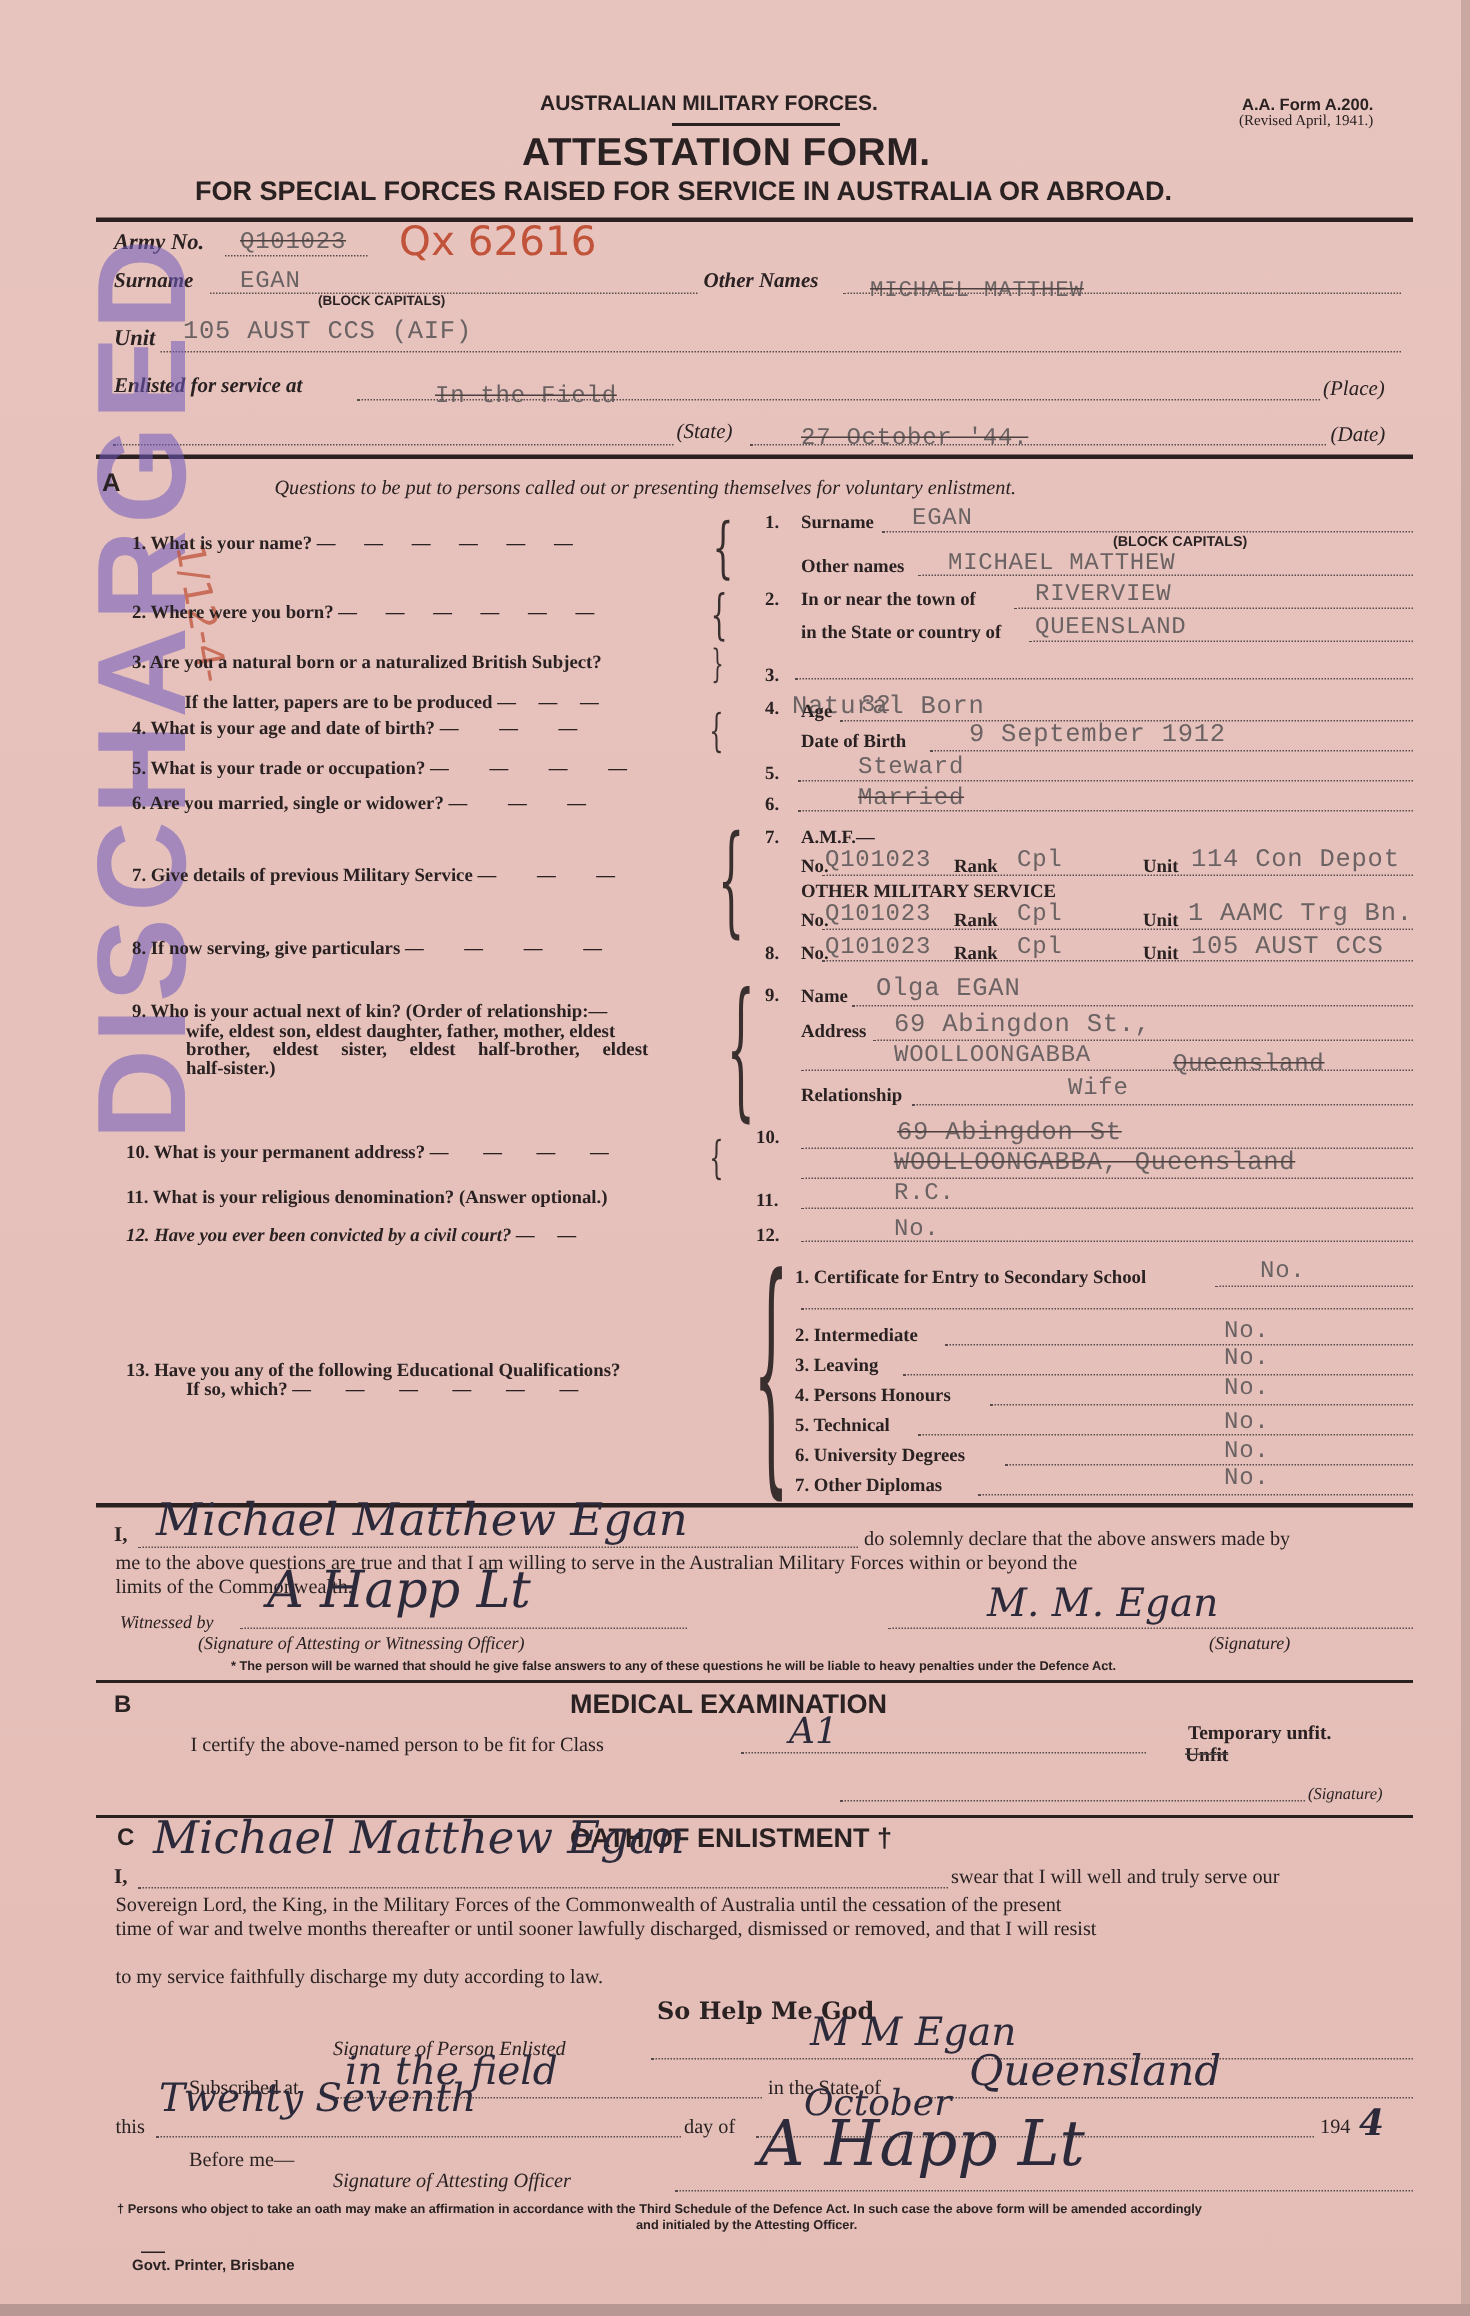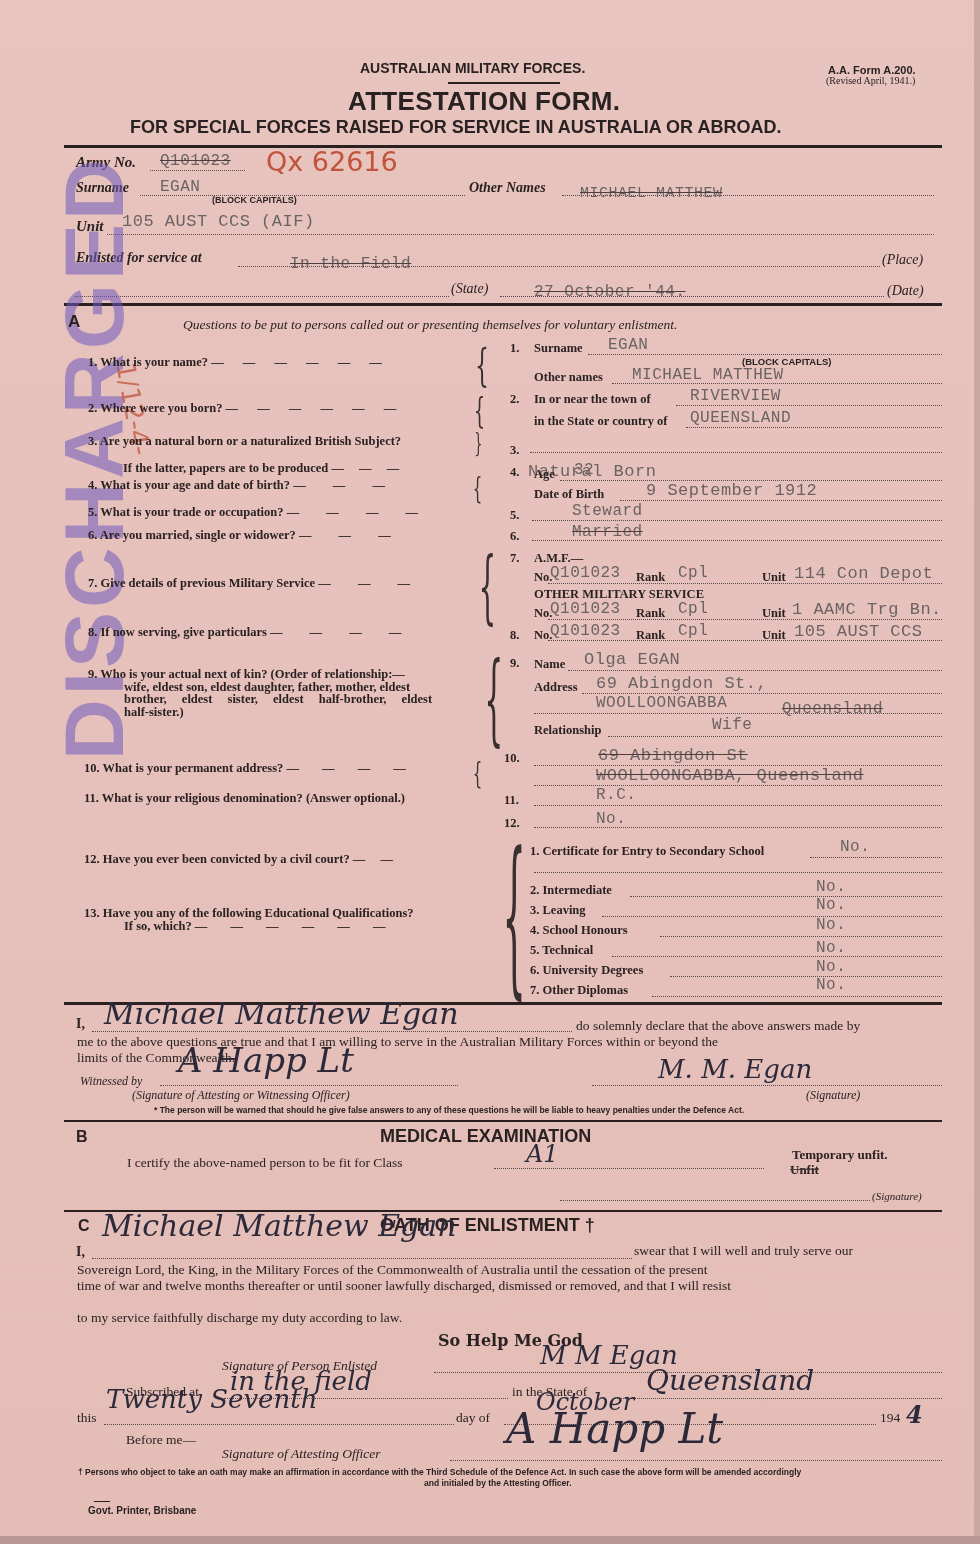--- a/index.html
+++ b/index.html
@@ -80,21 +80,21 @@
   <div class="abs q" style="left:88px;top:505px;"><span>5.</span> <span>What is your trade or occupation?</span> <span style="letter-spacing:12px;">— — — —</span></div>
   <div class="abs q" style="left:88px;top:528px;"><span>6.</span> <span>Are you married, single or widower?</span> <span style="letter-spacing:12px;">— — —</span></div>
   <div class="abs q" style="left:88px;top:576px;"><span>7.</span> <span>Give details of previous Military Service</span> <span style="letter-spacing:12px;">— — —</span></div>
   <div class="abs q" style="left:88px;top:625px;"><span>8.</span> <span>If now serving, give particulars</span> <span style="letter-spacing:12px;">— — — —</span></div>
   <div class="abs q" style="left:88px;top:667px;"><span>9.</span> <span>Who is your actual next of kin? (Order of relationship:—</span></div>
   <div class="abs q" style="left:124px;top:680px;">wife, eldest son, eldest daughter, father, mother, eldest</div>
   <div class="abs q" style="left:124px;top:692px;word-spacing:12px;">brother, eldest sister, eldest half-brother, eldest</div>
   <div class="abs q" style="left:124px;top:705px;">half-sister.)</div>
   <div class="abs q" style="left:84px;top:761px;"><span>10.</span> <span>What is your permanent address?</span> <span style="letter-spacing:10px;">— — — —</span></div>
   <div class="abs q" style="left:84px;top:791px;"><span>11.</span> <span>What is your religious denomination? (Answer optional.)</span></div>
-  <div class="abs q" style="left:84px;top:852px;"><span>12.</span> <span>Have you ever been convicted by a civil court?</span> <span style="letter-spacing:6px;">— —</span></div>
+  <div class="abs q" style="left:84px;top:816px;font-style:italic;"><span>12.</span> <span>Have you ever been convicted by a civil court?</span> <span style="letter-spacing:6px;">— —</span></div>
   <div class="abs q" style="left:84px;top:906px;"><span>13.</span> <span>Have you any of the following Educational Qualifications?</span></div>
   <div class="abs q" style="left:124px;top:919px;"><span>If so, which?</span> <span style="letter-spacing:10px;">— — — — — —</span></div>
 
   <div class="brace" style="left:468px;top:340px;font-size:44px;transform:scaleX(0.5);">{</div>
   <div class="brace" style="left:468px;top:390px;font-size:36px;transform:scaleX(0.5);">{</div>
   <div class="brace" style="left:470px;top:428px;font-size:26px;transform:scaleX(0.5);">}</div>
   <div class="brace" style="left:468px;top:470px;font-size:30px;transform:scaleX(0.5);">{</div>
   <div class="brace" style="left:462px;top:540px;font-size:80px;transform:scaleX(0.35);">{</div>
   <div class="brace" style="left:462px;top:640px;font-size:100px;transform:scaleX(0.3);">{</div>
   <div class="brace" style="left:468px;top:755px;font-size:30px;transform:scaleX(0.5);">{</div>
@@ -192,21 +192,21 @@
   <div class="abs q" style="left:530px;top:844px;"><span>1.</span> <span>Certificate for Entry to Secondary School</span></div>
   <div class="dots" style="left:810px;top:857px;width:132px;"></div>
   <div class="dots" style="left:534px;top:872px;width:408px;"></div>
   <div class="abs type" style="left:840px;top:838px;">No.</div>
   <div class="abs q" style="left:530px;top:883px;"><span>2.</span> <span>Intermediate</span></div>
   <div class="dots" style="left:630px;top:896px;width:312px;"></div>
   <div class="abs type" style="left:816px;top:878px;">No.</div>
   <div class="abs q" style="left:530px;top:903px;"><span>3.</span> <span>Leaving</span></div>
   <div class="dots" style="left:602px;top:916px;width:340px;"></div>
   <div class="abs type" style="left:816px;top:896px;">No.</div>
-  <div class="abs q" style="left:530px;top:923px;"><span>4.</span> <span>School Honours</span></div>
+  <div class="abs q" style="left:530px;top:923px;"><span>4.</span> <span>Persons Honours</span></div>
   <div class="dots" style="left:660px;top:936px;width:282px;"></div>
   <div class="abs type" style="left:816px;top:916px;">No.</div>
   <div class="abs q" style="left:530px;top:943px;"><span>5.</span> <span>Technical</span></div>
   <div class="dots" style="left:612px;top:956px;width:330px;"></div>
   <div class="abs type" style="left:816px;top:939px;">No.</div>
   <div class="abs q" style="left:530px;top:963px;"><span>6.</span> <span>University Degrees</span></div>
   <div class="dots" style="left:670px;top:976px;width:272px;"></div>
   <div class="abs type" style="left:816px;top:958px;">No.</div>
   <div class="abs q" style="left:530px;top:983px;"><span>7.</span> <span>Other Diplomas</span></div>
   <div class="dots" style="left:652px;top:996px;width:290px;"></div>

